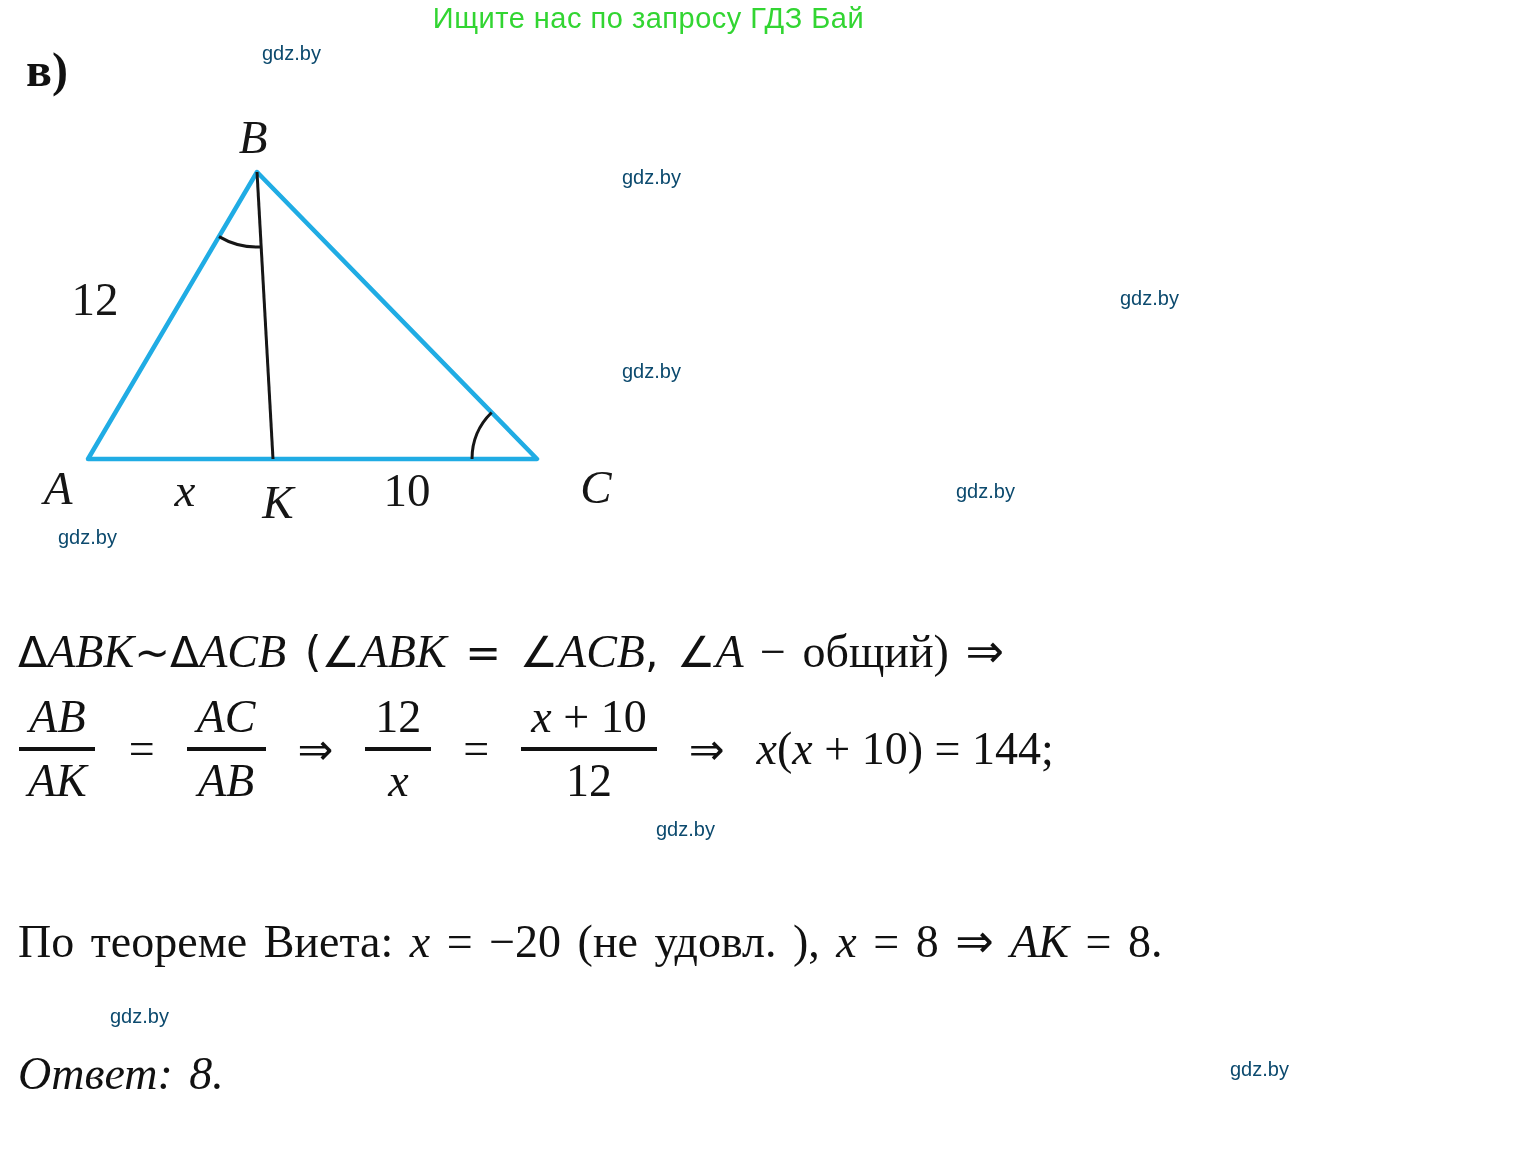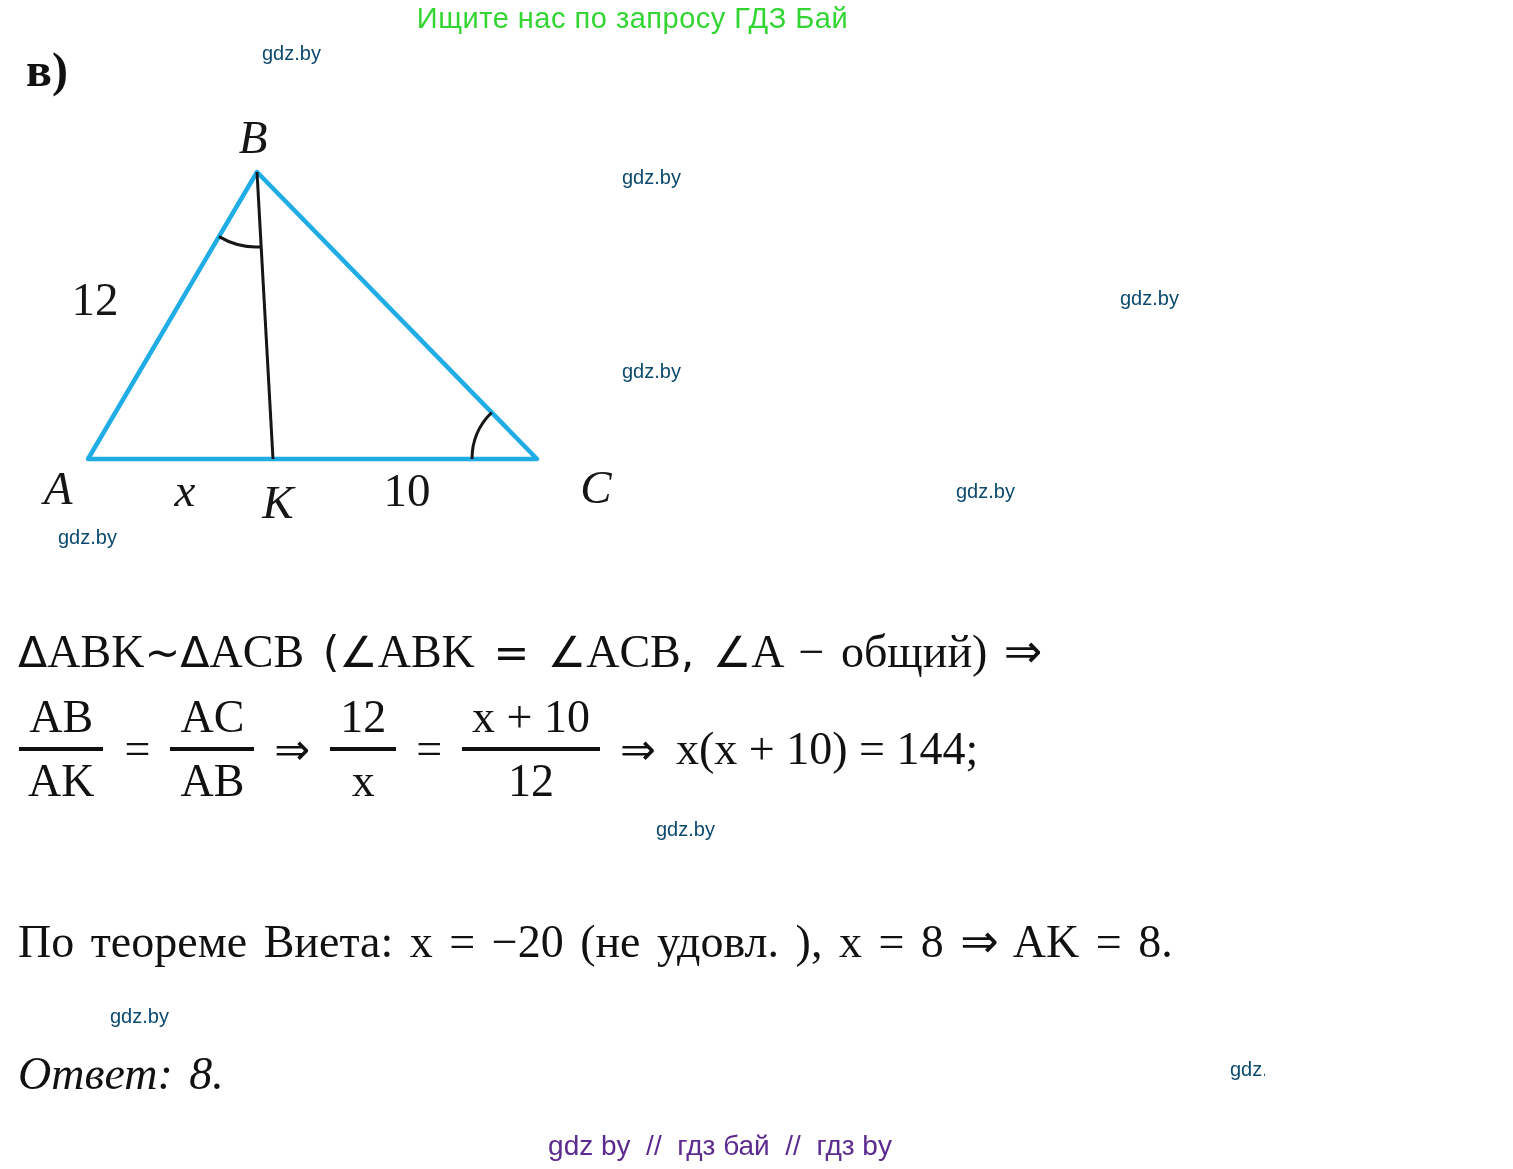--- a/index.html
+++ b/index.html
@@ -1,19 +1,20 @@
 <!DOCTYPE html>
 <html><head>
 <meta charset="utf-8">
 <style>
   html,body { margin:0; padding:0; background:#ffffff; }
   .page {
     position:relative; width:1265px; height:1169px; background:#ffffff;
     font-family:"Liberation Serif","DejaVu Sans",serif; color:#111;
     overflow:hidden;
+    padding-left:32px;
   }
   .banner {
     position:absolute; top:2px; left:0; width:100%; text-align:center;
     font-family:"Liberation Sans","DejaVu Sans",sans-serif;
     font-size:29px; color:#32d532; letter-spacing:0.5px;
   }
   .problem-label {
     position:absolute; left:26px; top:42px;
     font-size:48px; font-weight:bold;
   }
@@ -36,27 +37,27 @@
   .diagram text {
     font-family:"Liberation Serif","DejaVu Serif",serif;
     font-size:47px; fill:#161616;
   }
   .diagram .var { font-style:italic; }
 
   .mline {
     position:absolute; left:18px; white-space:pre; line-height:1.15;
     font-size:46px; word-spacing:5px;
   }
-  .it { }
+  .it { font-style:italic; }
   .sym { font-family:"DejaVu Sans",sans-serif; font-size:0.93em; }
   .heading  { top:556px; font-style:italic; }
   .similarity { top:626px; }
   .frow {
     position:absolute; left:18px; top:693px; display:flex;
-    align-items:center; gap:20px; font-size:46px; line-height:1.05;
+    align-items:center; gap:32px; font-size:46px; line-height:1.05;
     white-space:pre;
   }
   .frac { display:inline-flex; flex-direction:column; align-items:center; }
   .frac .num { border-bottom:4px solid #111; padding:0 10px 6px; }
   .frac .den { padding:6px 10px 0; }
   .quadratic { top:838px; }
   .quadratic sup { font-size:28px; vertical-align:26px; }
   .vieta { top:916px; }
   .answer { top:1048px; font-style:italic; }
   .footer {
@@ -123,15 +124,14 @@
     </span>
     <span class="sym">⇒</span>
     <span><span class="it">x</span><span>(</span><span class="it">x</span><span> + 10) = 144;</span></span>
   </div>
 
 
   <div class="mline vieta"><span>По теореме Виета: </span><span class="it">x</span><span> = −20 (не удовл. ), </span><span class="it">x</span><span> = 8 ⇒ </span><span class="it">AK</span><span> = 8.</span></div>
 
   <div class="mline answer">Ответ: 8.</div>
 
-  <div class="footer">gdz by  //  гдз бай  //  гдз by</div>
 
 </div>
 
 </body></html>

